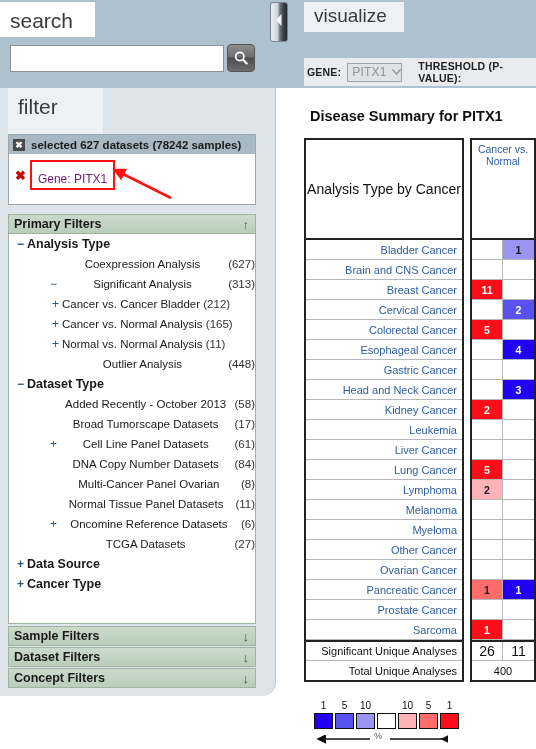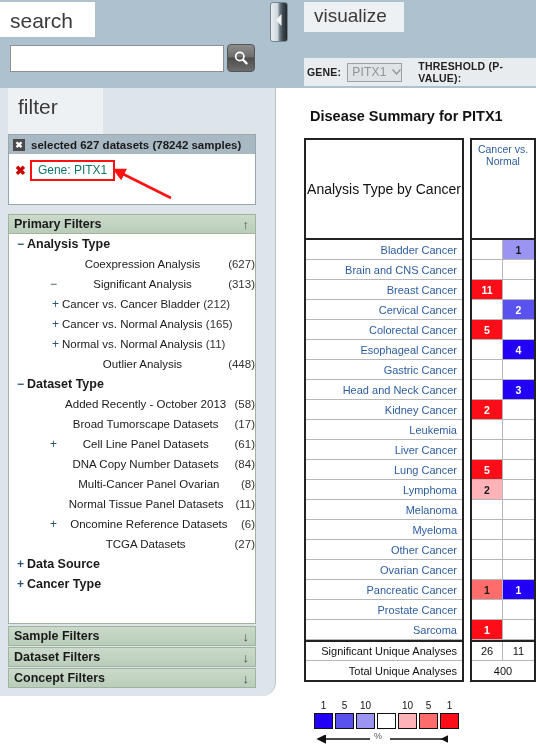--- a/index.html
+++ b/index.html
@@ -121,23 +121,23 @@
   .x-mark {
     color: #cc0000;
     font-weight: bold;
     font-size: 13px;
     margin-right: 4px;
     cursor: pointer;
     line-height: 1;
   }
   #gene-chip {
     font-size: 12px;
-    color: #0f766e;
+    color: #701a75;
     border: 2px solid #ff1111;
-    padding: 1px 6px 2px 6px;
+    padding: 10px 6px 2px 6px;
     background: #ffffff;
   }
   #red-arrow {
     position: absolute;
     left: 100px; top: 14px;
     width: 70px; height: 34px;
     pointer-events: none;
   }
 
   
@@ -350,21 +350,21 @@
     border-top: 2px solid #222;
   }
   .sum-row2 {
     height: 20px;
     display: flex;
     border-top: 1px solid #b7b7b7;
   }
   .sum-cell {
     width: 50%;
     display: flex; align-items: center; justify-content: center;
-    font-size: 11px; color: #111;
+    font-size: 14px; color: #111;
     border-right: 1px solid #b7b7b7;
   }
   .sum-cell:last-child { border-right: none; }
   .sum-full {
     width: 100%;
     display: flex; align-items: center; justify-content: center;
     font-size: 11px; color: #111;
   }
 
   

